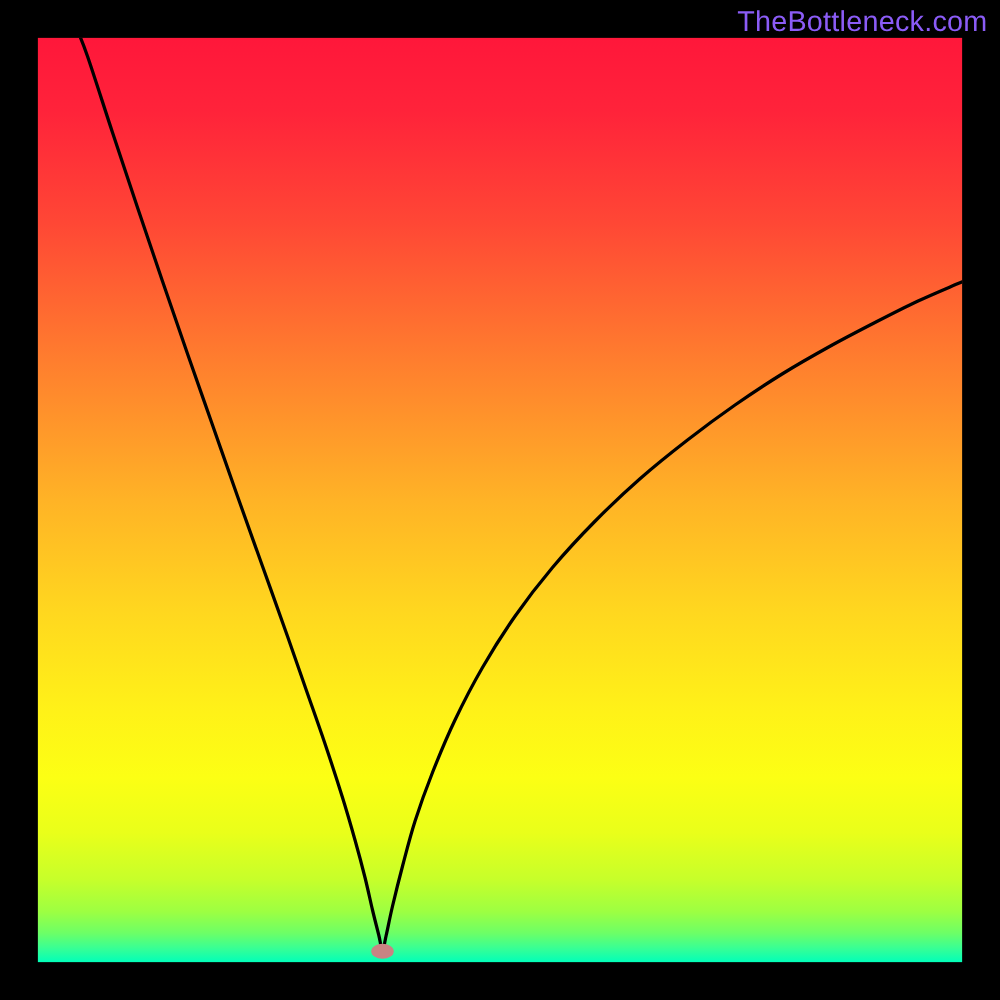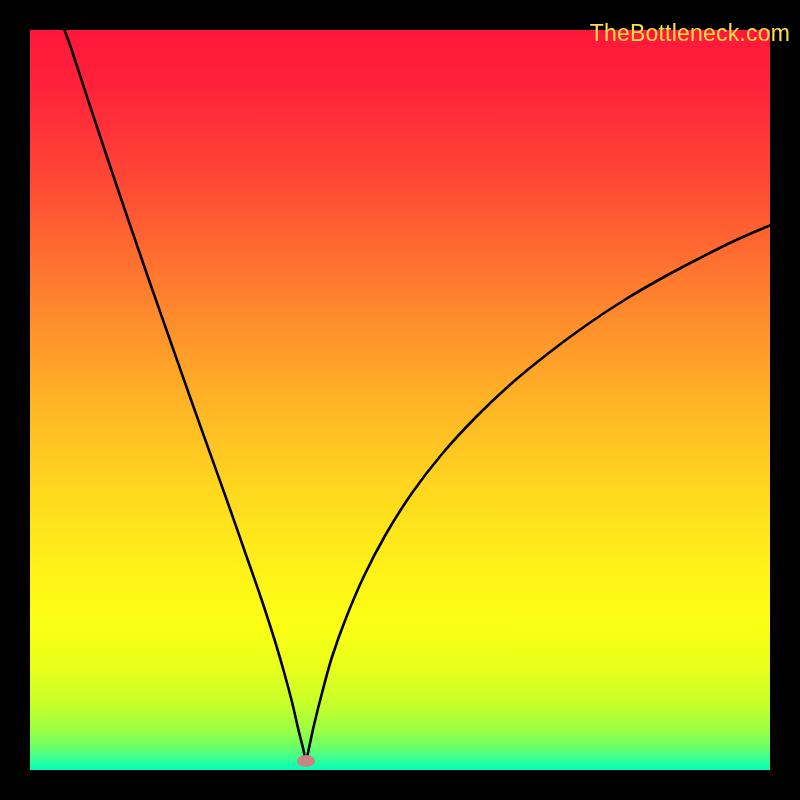--- a/index.html
+++ b/index.html
@@ -19,23 +19,23 @@
     border: 30px solid #000;
   }
   .plot-area {
     position: absolute;
     top: 30px; left: 30px;
     width: 740px; height: 740px;
     overflow: hidden;
   }
   .watermark {
     position: absolute;
-    top: 20px;
+    top: 4px;
     right: 10px;
-    color: #fde047;
+    color: #8b5cf6;
     font-size: 23px;
     font-weight: 500;
     letter-spacing: 0.2px;
     z-index: 20;
     font-family: Arial, Helvetica, sans-serif;
   }
 </style>
 </head>
 <body>
 

